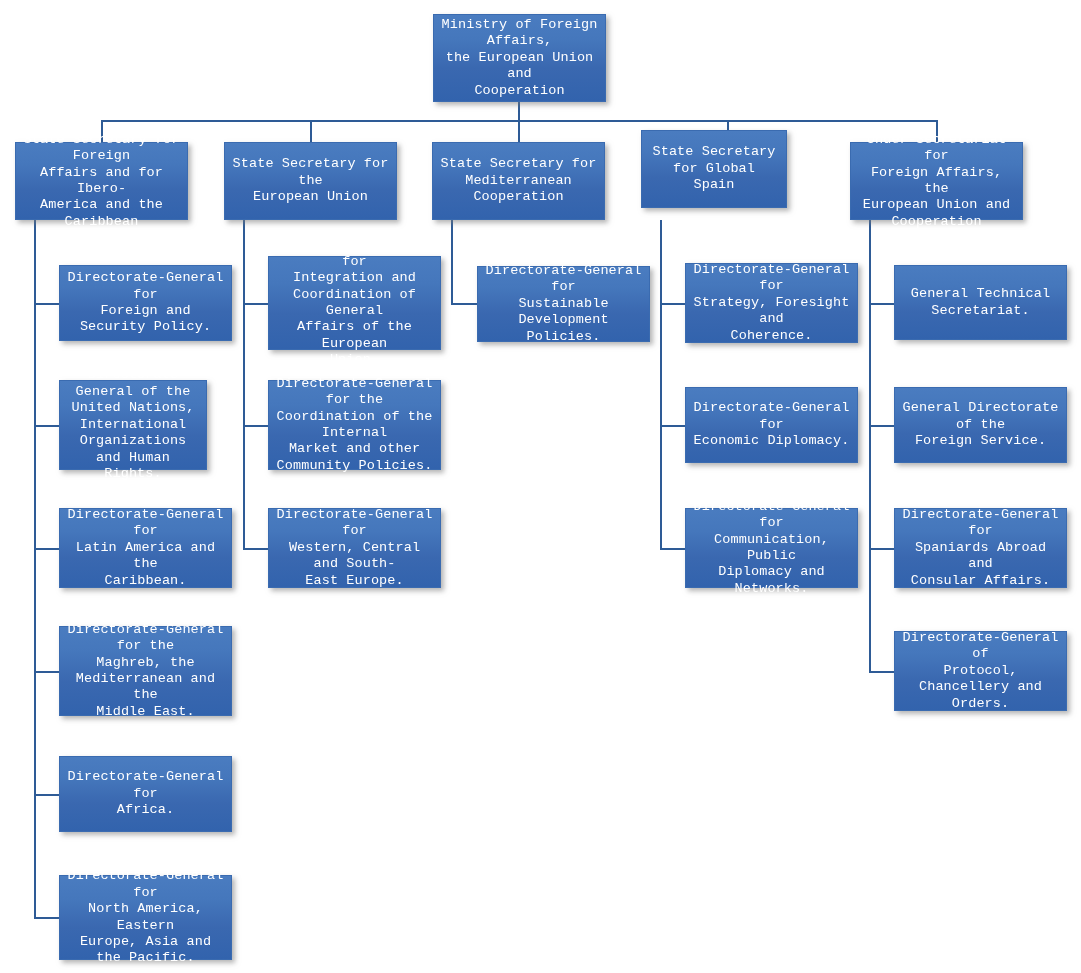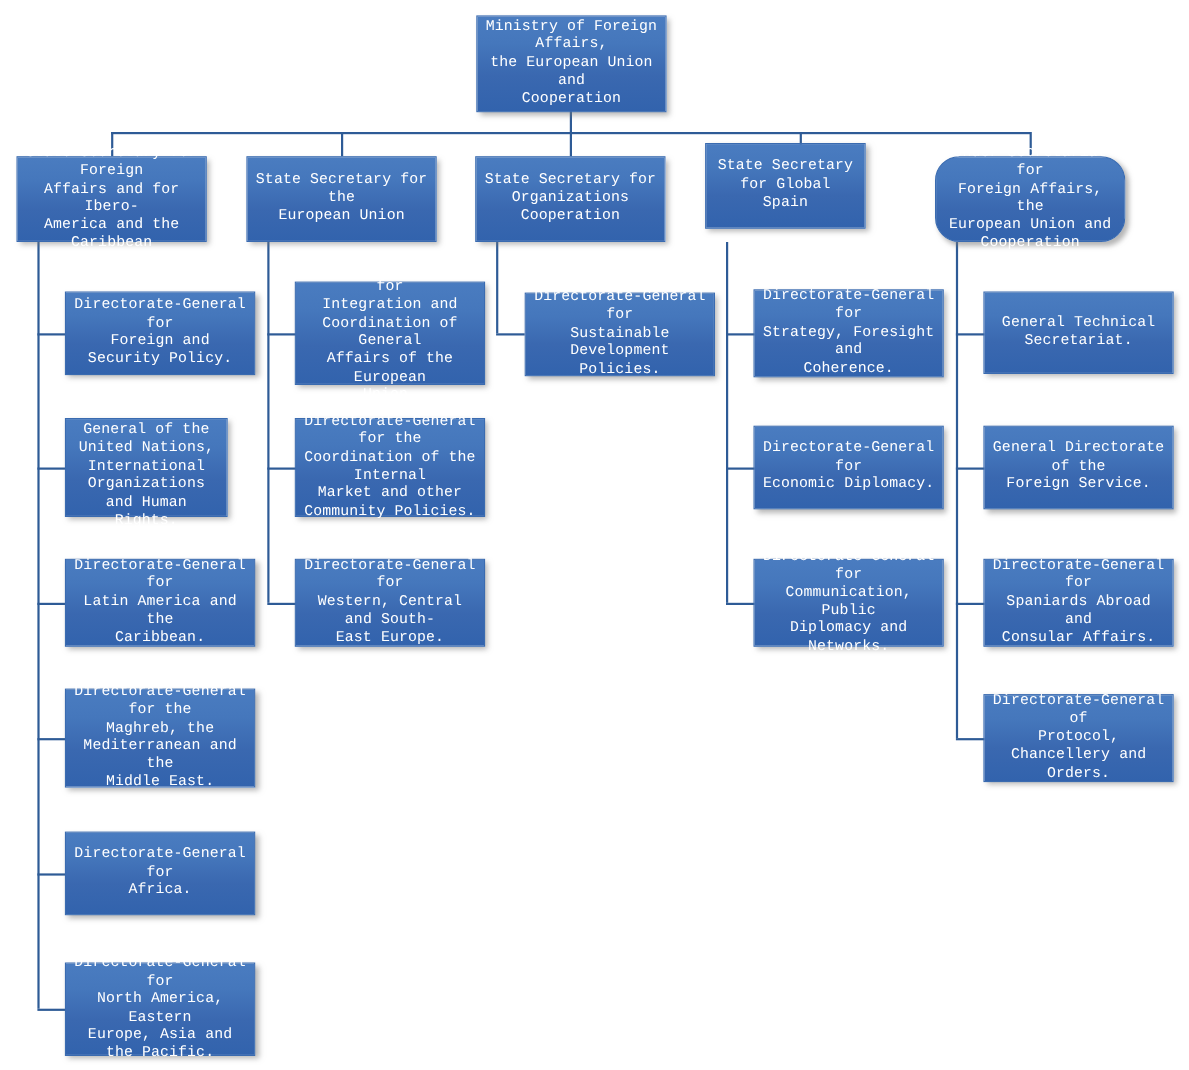--- a/index.html
+++ b/index.html
@@ -106,27 +106,27 @@
     <span class="label">State Secretary for the
 European Union</span>
   </div>
   <div class="node level2" style="left:15px; top:142px; width:173px; height:78px;">
     <span class="label">State Secretary for Foreign
 Affairs and for Ibero-
 America and the Caribbean</span>
   </div>
   <div class="node level2" style="left:432px; top:142px; width:173px; height:78px;">
     <span class="label">State Secretary for
-Organizations Cooperation</span>
+Mediterranean Cooperation</span>
   </div>
   <div class="node level2" style="left:641px; top:130px; width:146px; height:78px;">
     <span class="label">State Secretary for Global
 Spain</span>
   </div>
-  <div class="node level2" style="left:850px; top:142px; width:173px; height:78px;border-radius:22px;">
+  <div class="node level2" style="left:850px; top:142px; width:173px; height:78px;">
     <span class="label">Under-Secretariat for
 Foreign Affairs, the
 European Union and
 Cooperation</span>
   </div>
 
   <div class="node level3" style="left:59px; top:265px; width:173px; height:76px;">
     <span class="label">Directorate-General for
 Foreign and Security Policy.</span>
   </div>

